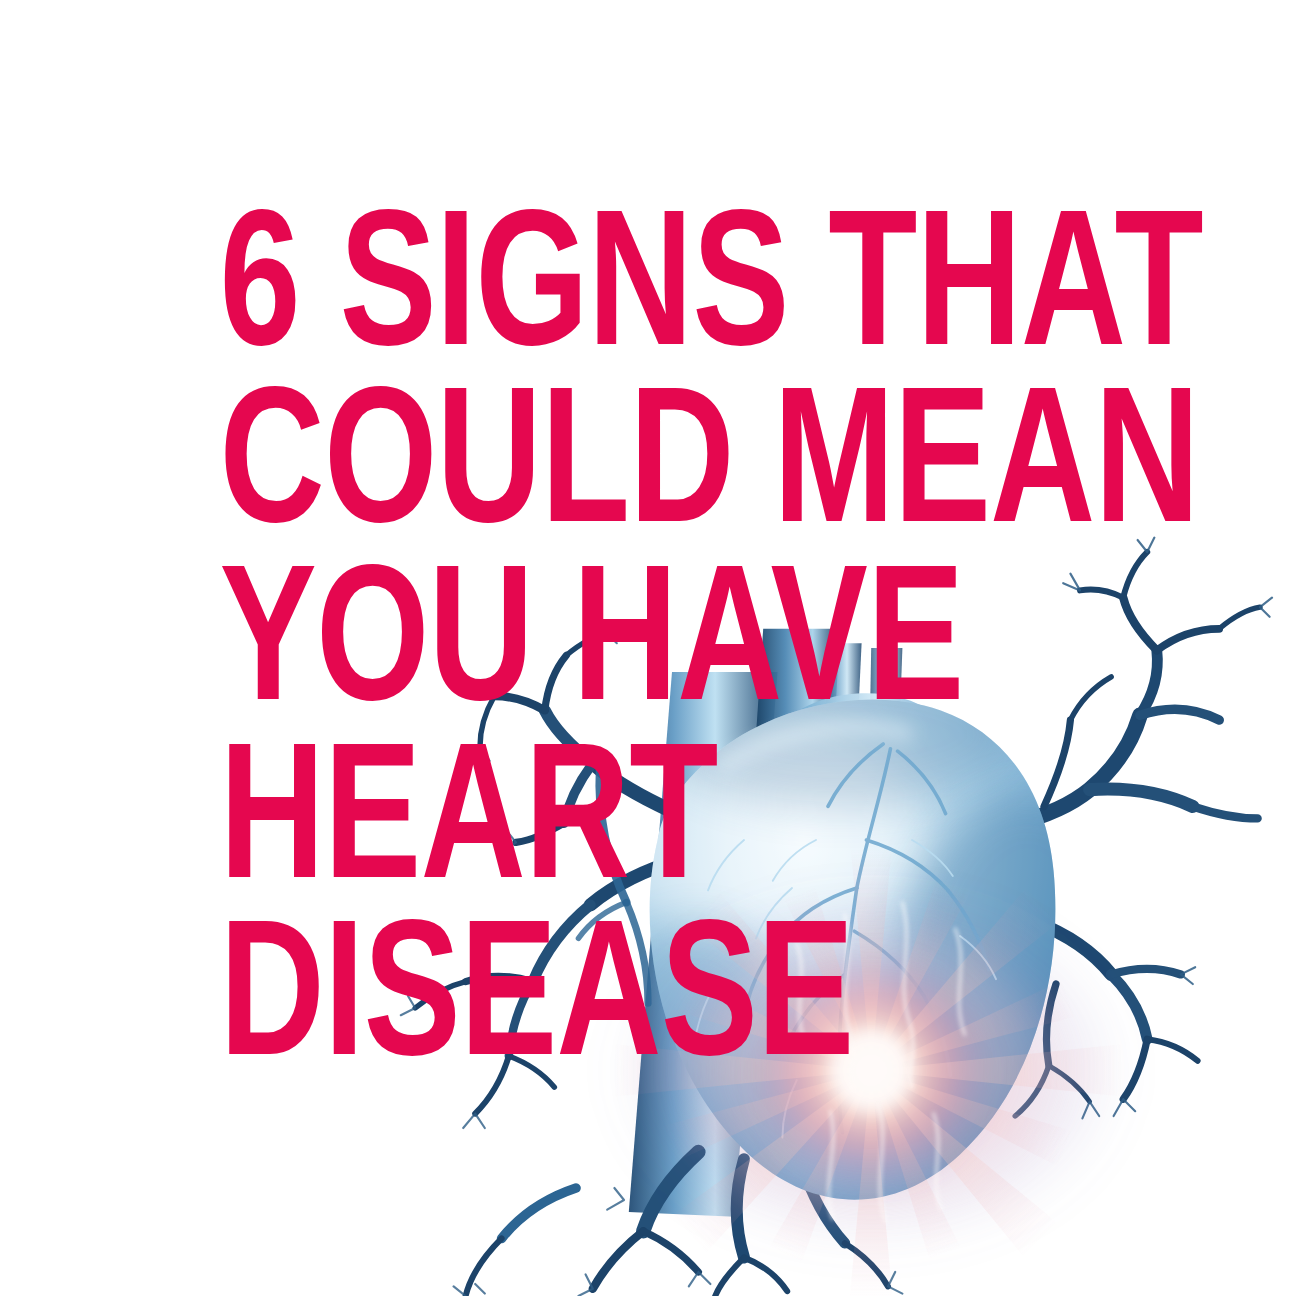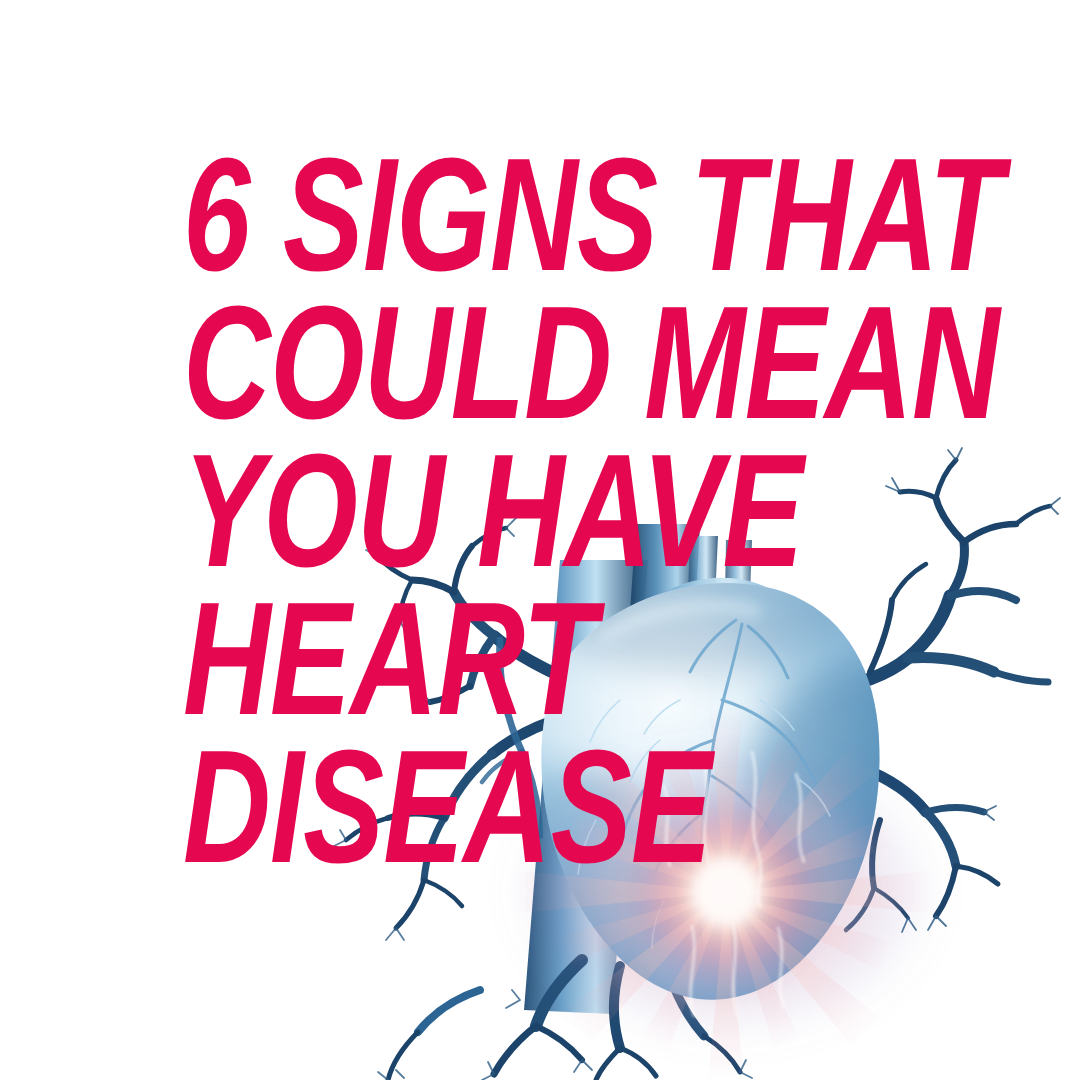--- a/index.html
+++ b/index.html
@@ -26,24 +26,23 @@
     top: 0;
     width: 1080px;
     height: 1080px;
     z-index: 1;
   }
 
   
   #headline {
     position: absolute;
     left: 183px;
-    top: 136px;
+    top: 153px;
     z-index: 5;
     width: 860px;
-    font-style: italic;
   }
 
   .headline-line {
     display: block;
     color: #E5074F;
     font-family: "Liberation Sans Narrow", "Liberation Sans", sans-serif;
     font-weight: 700;
     font-size: 152px;
     line-height: 148px;
     letter-spacing: -1px;

